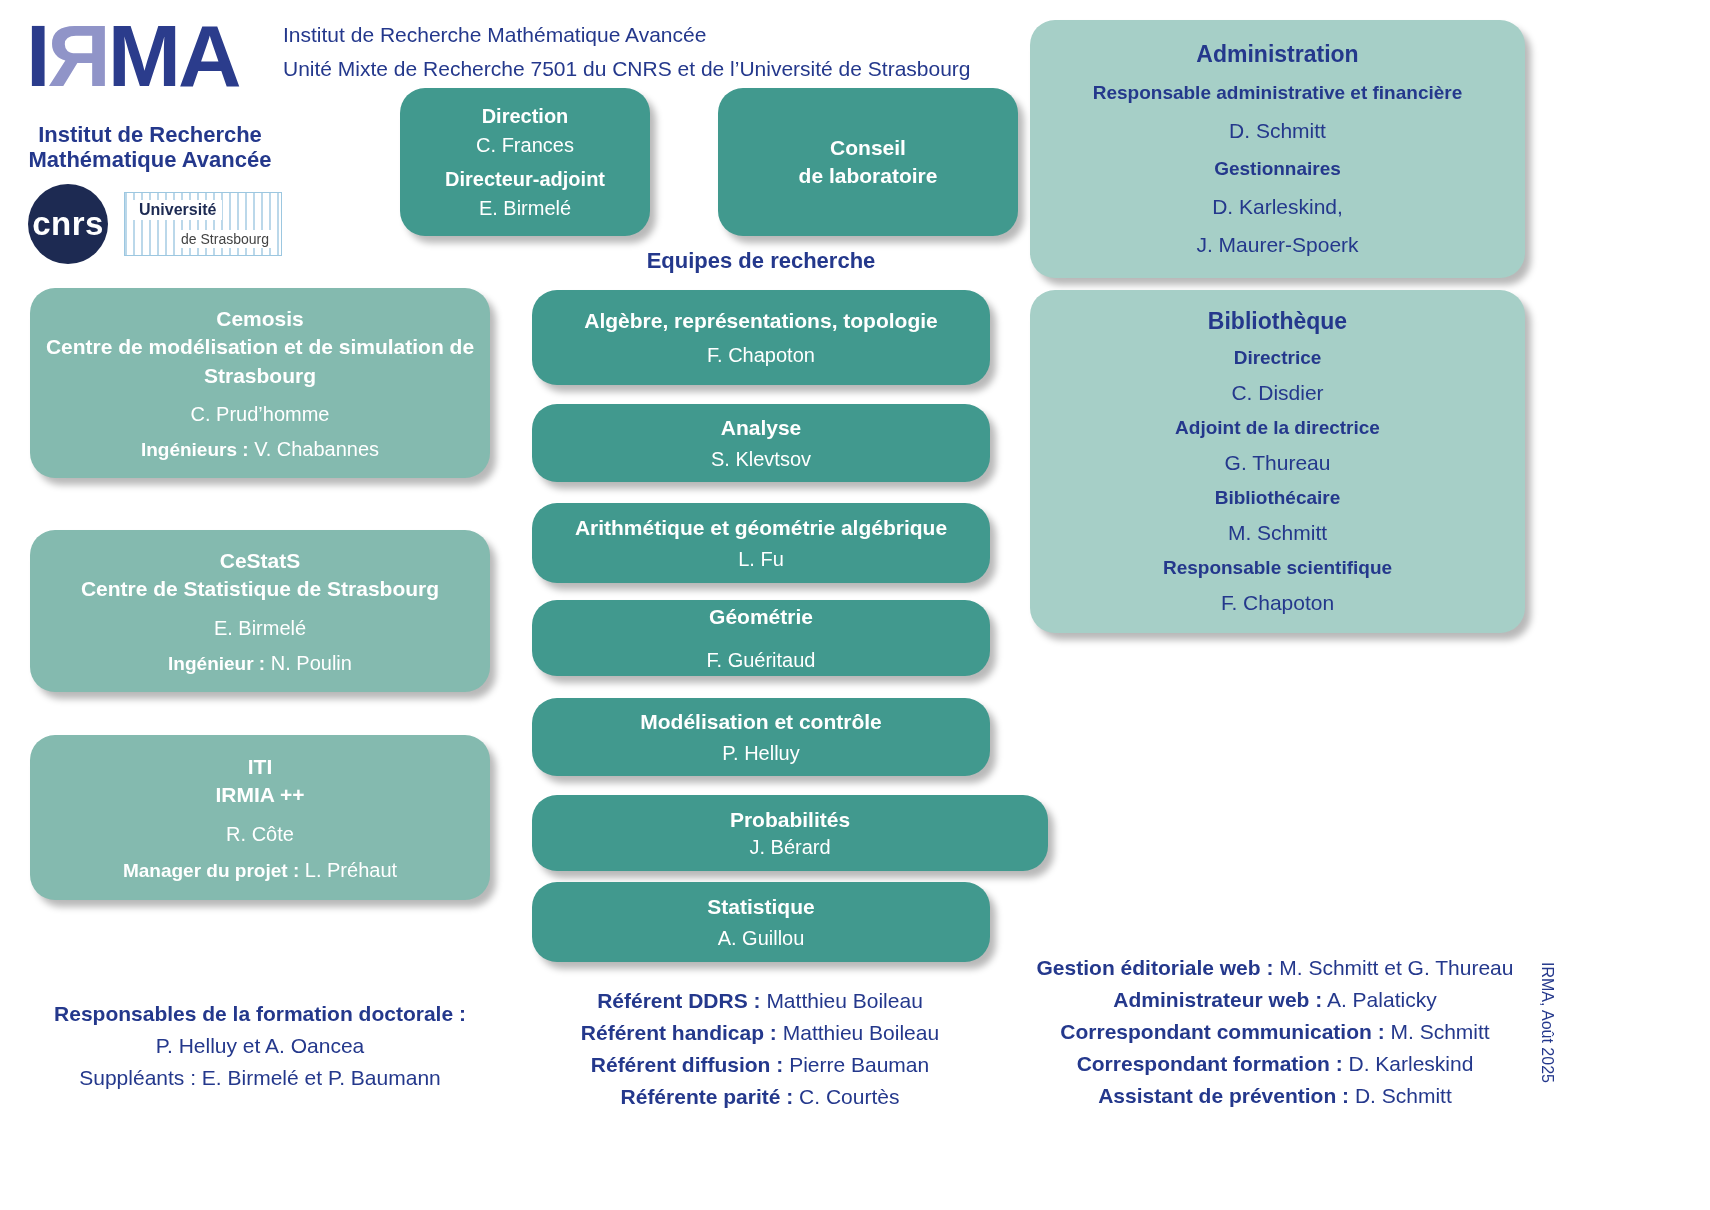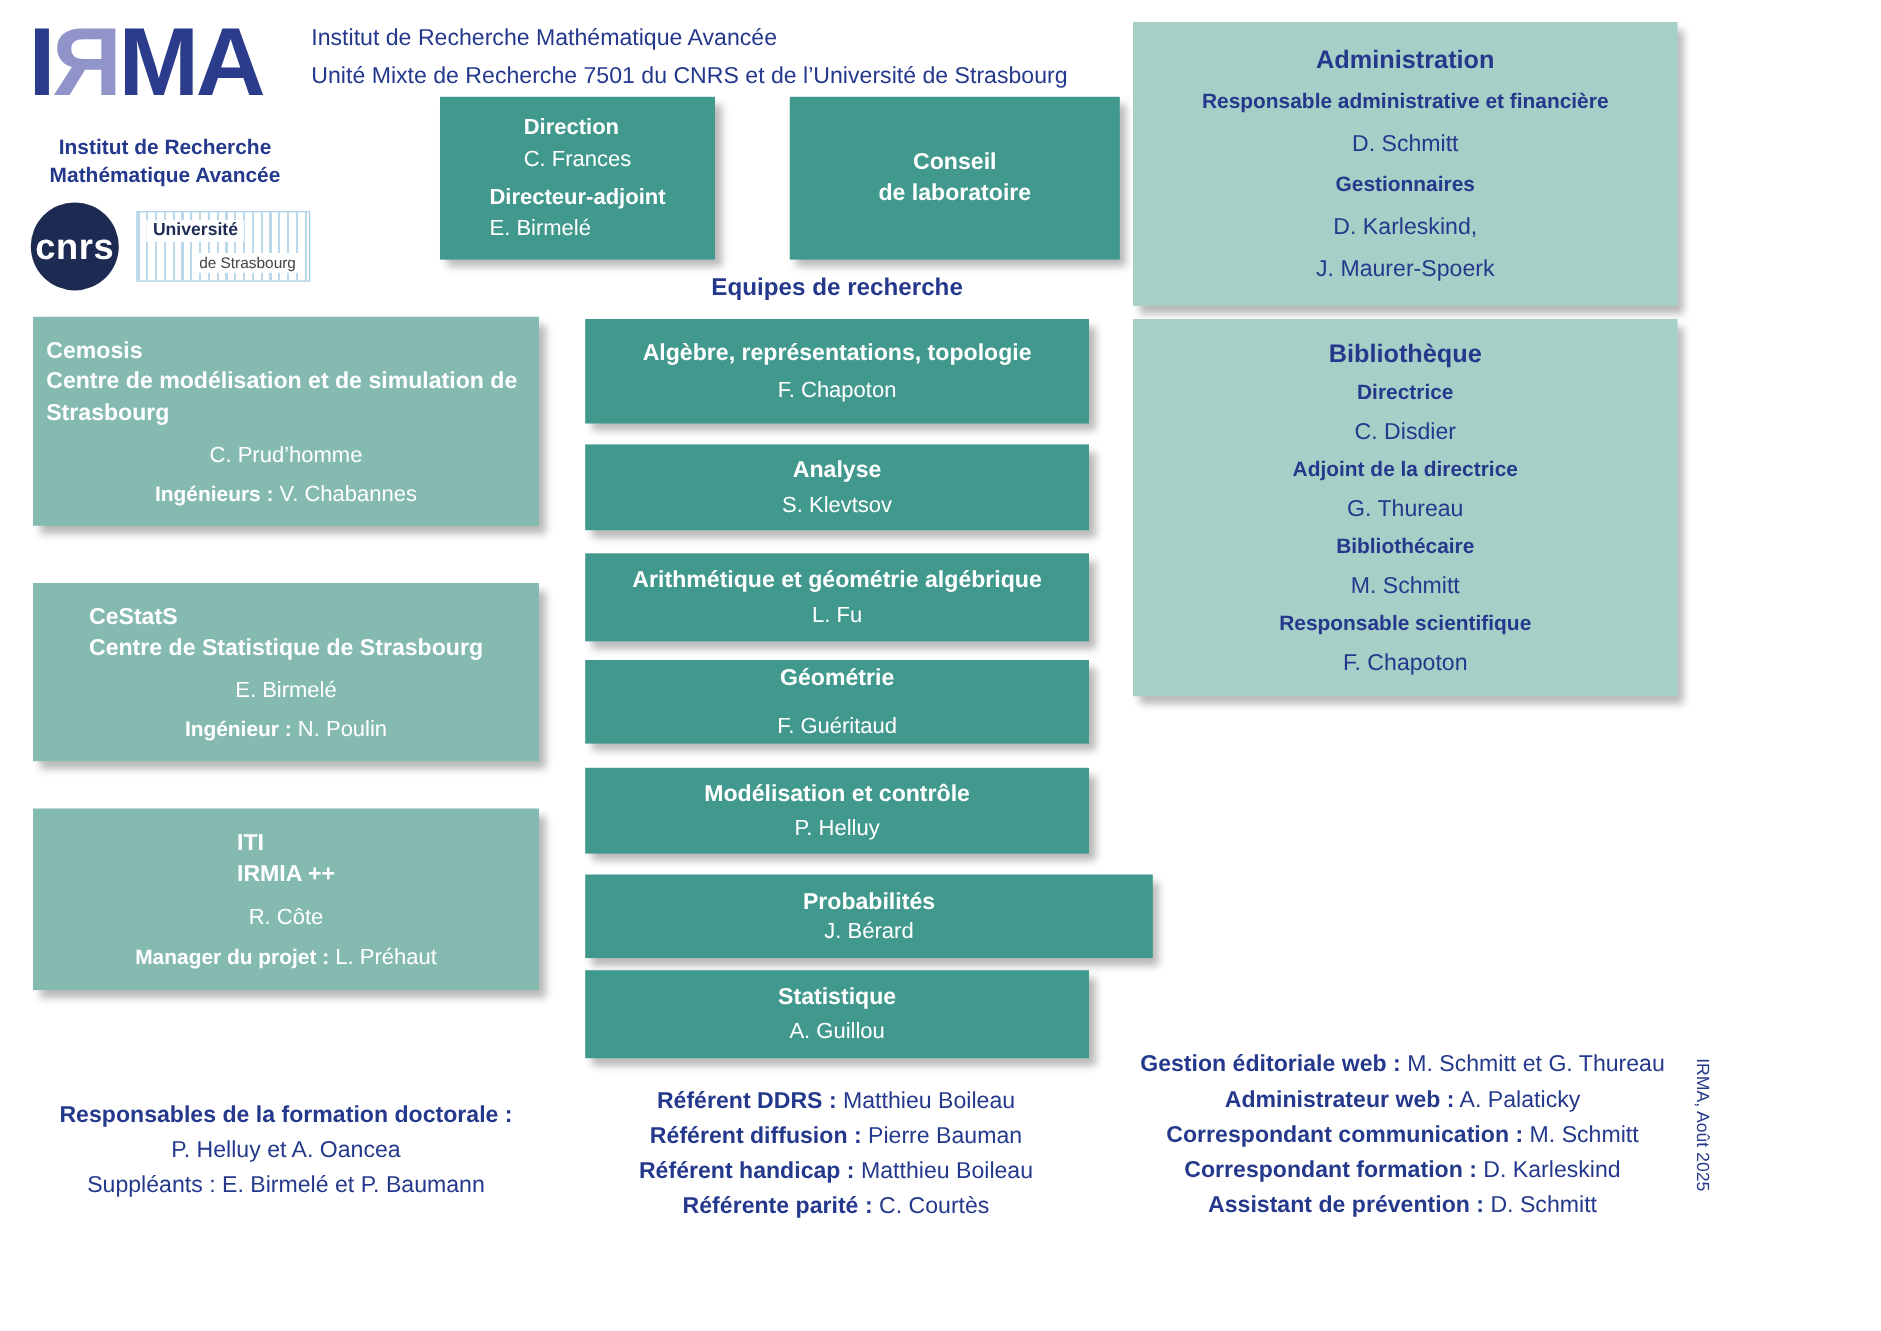--- a/index.html
+++ b/index.html
@@ -5,33 +5,33 @@
   * { margin:0; padding:0; box-sizing:border-box; }
   html,body { background:#ffffff; }
   body { font-family:"Liberation Sans", sans-serif; }
   #canvas { position:relative; width:1710px; height:1210px; background:#ffffff; overflow:hidden;text-decoration:underline; }
 
   .blue { color:#24388C; }
 
   
   .irma-logo { position:absolute; left:26px; top:8px; font-size:88px; font-weight:bold; letter-spacing:-3px; line-height:1.1; color:#2B3C8C; }
   .irma-logo .l-purple { color:#9094C8; }
-  .irma-caption { position:absolute; left:20px; top:122px; width:260px; text-align:center; font-size:19px; font-weight:bold; line-height:25px; }
+  .irma-caption { position:absolute; left:20px; top:122px; width:260px; text-align:center; font-size:22px; font-weight:bold; line-height:25px; }
   .cnrs-logo { position:absolute; left:28px; top:184px; width:80px; height:80px; border-radius:50%; background:#1D2A52; color:#fff; display:flex; align-items:center; justify-content:center; font-size:33px; font-weight:bold; letter-spacing:0.5px; }
   .unistra-logo { position:absolute; left:124px; top:192px; width:158px; height:64px; border:1px solid #9CC7E0;
       background:repeating-linear-gradient(90deg,#BBD8EA 0px,#BBD8EA 2px,#ffffff 2px,#ffffff 8px); }
   .unistra-logo .u1 { position:absolute; left:8px; top:7px; background:#ffffff; padding:1px 6px; font-size:16px; font-weight:bold; color:#1D2A52; }
   .unistra-logo .u2 { position:absolute; right:6px; bottom:7px; background:#ffffff; padding:1px 6px; font-size:14px; color:#444444; }
 
   
   .org-header { position:absolute; left:283px; top:18px; font-size:21px; line-height:34px; }
 
   
-  .box { position:absolute; text-align:left; box-shadow:6px 7px 7px rgba(0,0,0,0.28);
-         display:flex; flex-direction:column; justify-content:space-evenly; align-items:center; padding:6px 12px; }
+  .box { position:absolute; text-align:center; box-shadow:6px 7px 7px rgba(0,0,0,0.28);
+         display:flex; flex-direction:column; justify-content:space-evenly; align-items:center; padding:6px 12px;border-radius:25px; }
   .dark  { background:#41998E; color:#ffffff; }
   .mid   { background:#84BAAF; color:#ffffff; }
   .light { background:#A6CFC7; color:#24388C; }
 
   .b-title { font-weight:bold; font-size:21px; line-height:1.35; }
   .b-name  { font-size:20px; line-height:1.3; }
 
   
   .pair { display:flex; flex-direction:column; gap:2px; }
 
@@ -191,28 +191,28 @@
     <div class="f-line">P. Helluy et A. Oancea</div>
     <div class="f-line">Suppléants : E. Birmelé et P. Baumann</div>
   </div>
 
   <div class="footer" style="left:520px; top:985px; width:480px;">
     <div class="f-line">
       <span class="b">Référent DDRS :</span>
       <span>Matthieu Boileau</span>
     </div>
     <div class="f-line">
+      <span class="b">Référent handicap :</span>
+      <span>Matthieu Boileau</span>
+    </div>
+    <div class="f-line">
       <span class="b">Référent diffusion :</span>
       <span>Pierre Bauman</span>
     </div>
     <div class="f-line">
-      <span class="b">Référent handicap :</span>
-      <span>Matthieu Boileau</span>
-    </div>
-    <div class="f-line">
       <span class="b">Référente parité :</span>
       <span>C. Courtès</span>
     </div>
   </div>
 
   <div class="footer" style="left:1005px; top:952px; width:540px;">
     <div class="f-line">
       <span class="b">Gestion éditoriale web :</span>
       <span>M. Schmitt et G. Thureau</span>
     </div>

